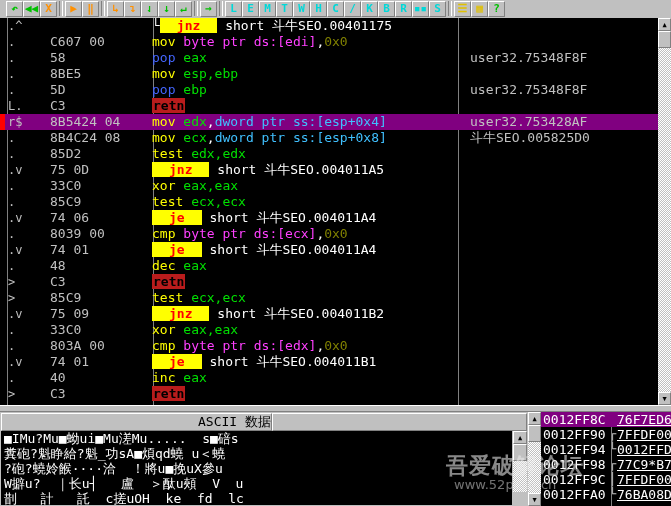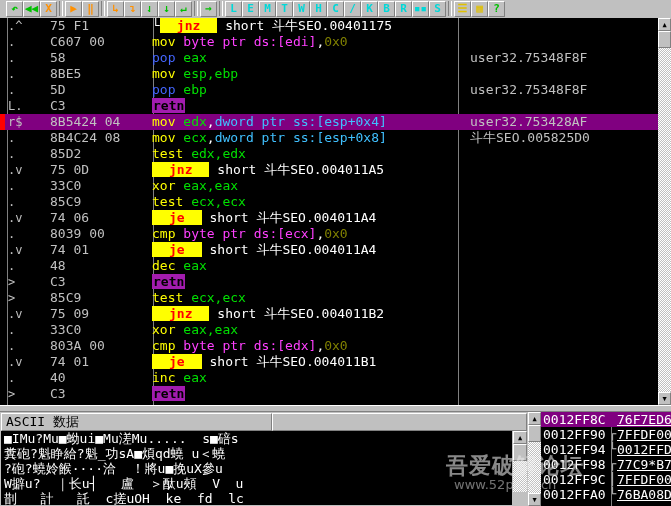--- a/index.html
+++ b/index.html
@@ -53,40 +53,40 @@
   .col-hex { position:absolute; left:50px; width:95px; color:#c0c0c0; }
   .col-asm { position:absolute; left:152px; width:300px; }
   .col-cmt { position:absolute; left:470px; width:180px; color:#c0c0c0; }
 
   
   .vline{ position:absolute; top:0; bottom:0; width:1px; background:#808080; }
   #vl1{ left:7px; }  #vl2{ left:153px; } #vl3{ left:458px; }
 
   
   .m-jmp   { background:#ffff00; color:#ff0000; font-weight:bold; padding:0 17px; }
-  .m-retn  { background:#a21caf; color:#000000; font-weight:bold; padding:0 1px; }
+  .m-retn  { background:#b91c1c; color:#000000; font-weight:bold; padding:0 1px; }
   .m-mov   { color:#ffff00; }
   .m-pop   { color:#4466ff; }
   .m-reg   { color:#00e000;margin-top:7px; }
   .m-ptr   { color:#ff40ff; }
   .m-mem   { color:#40c0ff; }
   .m-num   { color:#808000; }
   .m-white { color:#ffffff; }
   .m-tgt   { color:#ffffff; }
 
   
   #splitter{ position:absolute; left:0; top:405px; width:671px; height:7px;
              background:#c0c0c0; border-top:1px solid #ffffff;
              border-bottom:1px solid #808080; }
 
   
   #dump{ position:absolute; left:0; top:412px; width:528px; height:94px;
          background:#c0c0c0; }
   #dump-hdr{ position:absolute; left:1px; top:1px; width:526px; height:18px;
-             display:flex; }
+             display:flex;text-align:right; }
   .hdr-cell{ height:18px; background:#c0c0c0;
              border-top:1px solid #ffffff; border-left:1px solid #ffffff;
              border-right:1px solid #808080; border-bottom:1px solid #808080;
              font-size:13px; line-height:16px; color:#000; padding-left:4px;
              white-space:nowrap; overflow:hidden; }
   #hdr-ascii{ width:271px; }
   #hdr-blank{ flex:1; }
   #dump-body{ position:absolute; left:1px; top:19px; width:511px; height:74px;
               background:#000; overflow:hidden; }
   .dline{ height:15px; line-height:15px; font-size:13px; color:#ffffff;
@@ -218,21 +218,21 @@
     <div class="tb-btn">
       <span class="g ic-green">?</span>
     </div>
   </div>
 
 <div id="disasm">
   <div class="vline" id="vl1"></div>
   <div class="vline" id="vl2"></div>
   <div class="vline" id="vl3"></div>
   <div class="code-area" id="code-area">
-      <div class="row"><div class="bp"></div><span class="col-mark">.^</span><span class="col-hex">75 F1</span><span class="col-asm"><span class="m-white">└</span><span class="m-jmp">jnz</span><span class="m-white"> short </span><span class="m-tgt">斗牛SEO.00401175</span></span><span class="col-cmt"></span></div>
+      <div class="row"><div class="bp"></div><span class="col-mark">.^</span><span class="col-asm"><span class="m-white">└</span><span class="m-jmp">jnz</span><span class="m-white"> short </span><span class="m-tgt">斗牛SEO.00401175</span></span><span class="col-cmt"></span></div>
       <div class="row"><div class="bp"></div><span class="col-mark">.</span><span class="col-hex">C607 00</span><span class="col-asm"><span class="m-mov">mov</span><span class="m-white"> </span><span class="m-ptr">byte ptr ds:</span><span class="m-ptr">[edi]</span><span class="m-white">,</span><span class="m-num">0x0</span></span><span class="col-cmt"></span></div>
       <div class="row"><div class="bp"></div><span class="col-mark">.</span><span class="col-hex">58</span><span class="col-asm"><span class="m-pop">pop</span><span class="m-white"> </span><span class="m-reg">eax</span></span><span class="col-cmt">user32.75348F8F</span></div>
       <div class="row"><div class="bp"></div><span class="col-mark">.</span><span class="col-hex">8BE5</span><span class="col-asm"><span class="m-mov">mov</span><span class="m-white"> </span><span class="m-reg">esp,ebp</span></span><span class="col-cmt"></span></div>
       <div class="row"><div class="bp"></div><span class="col-mark">.</span><span class="col-hex">5D</span><span class="col-asm"><span class="m-pop">pop</span><span class="m-white"> </span><span class="m-reg">ebp</span></span><span class="col-cmt">user32.75348F8F</span></div>
       <div class="row"><div class="bp"></div><span class="col-mark">L.</span><span class="col-hex">C3</span><span class="col-asm"><span class="m-retn">retn</span></span><span class="col-cmt"></span></div>
       <div class="row sel"><div class="bp"></div><span class="col-mark">r$</span><span class="col-hex">8B5424 04</span><span class="col-asm"><span class="m-mov">mov</span><span class="m-white"> </span><span class="m-reg">edx</span><span class="m-white">,</span><span class="m-mem">dword ptr ss:</span><span class="m-mem">[esp+0x4]</span></span><span class="col-cmt">user32.753428AF</span></div>
       <div class="row"><div class="bp"></div><span class="col-mark">.</span><span class="col-hex">8B4C24 08</span><span class="col-asm"><span class="m-mov">mov</span><span class="m-white"> </span><span class="m-reg">ecx</span><span class="m-white">,</span><span class="m-mem">dword ptr ss:</span><span class="m-mem">[esp+0x8]</span></span><span class="col-cmt">斗牛SEO.005825D0</span></div>
       <div class="row"><div class="bp"></div><span class="col-mark">.</span><span class="col-hex">85D2</span><span class="col-asm"><span class="m-mov">test</span><span class="m-white"> </span><span class="m-reg">edx,edx</span></span><span class="col-cmt"></span></div>
       <div class="row"><div class="bp"></div><span class="col-mark">.v</span><span class="col-hex">75 0D</span><span class="col-asm"><span class="m-jmp">jnz</span><span class="m-white"> short </span><span class="m-tgt">斗牛SEO.004011A5</span></span><span class="col-cmt"></span></div>
       <div class="row"><div class="bp"></div><span class="col-mark">.</span><span class="col-hex">33C0</span><span class="col-asm"><span class="m-mov">xor</span><span class="m-white"> </span><span class="m-reg">eax,eax</span></span><span class="col-cmt"></span></div>

